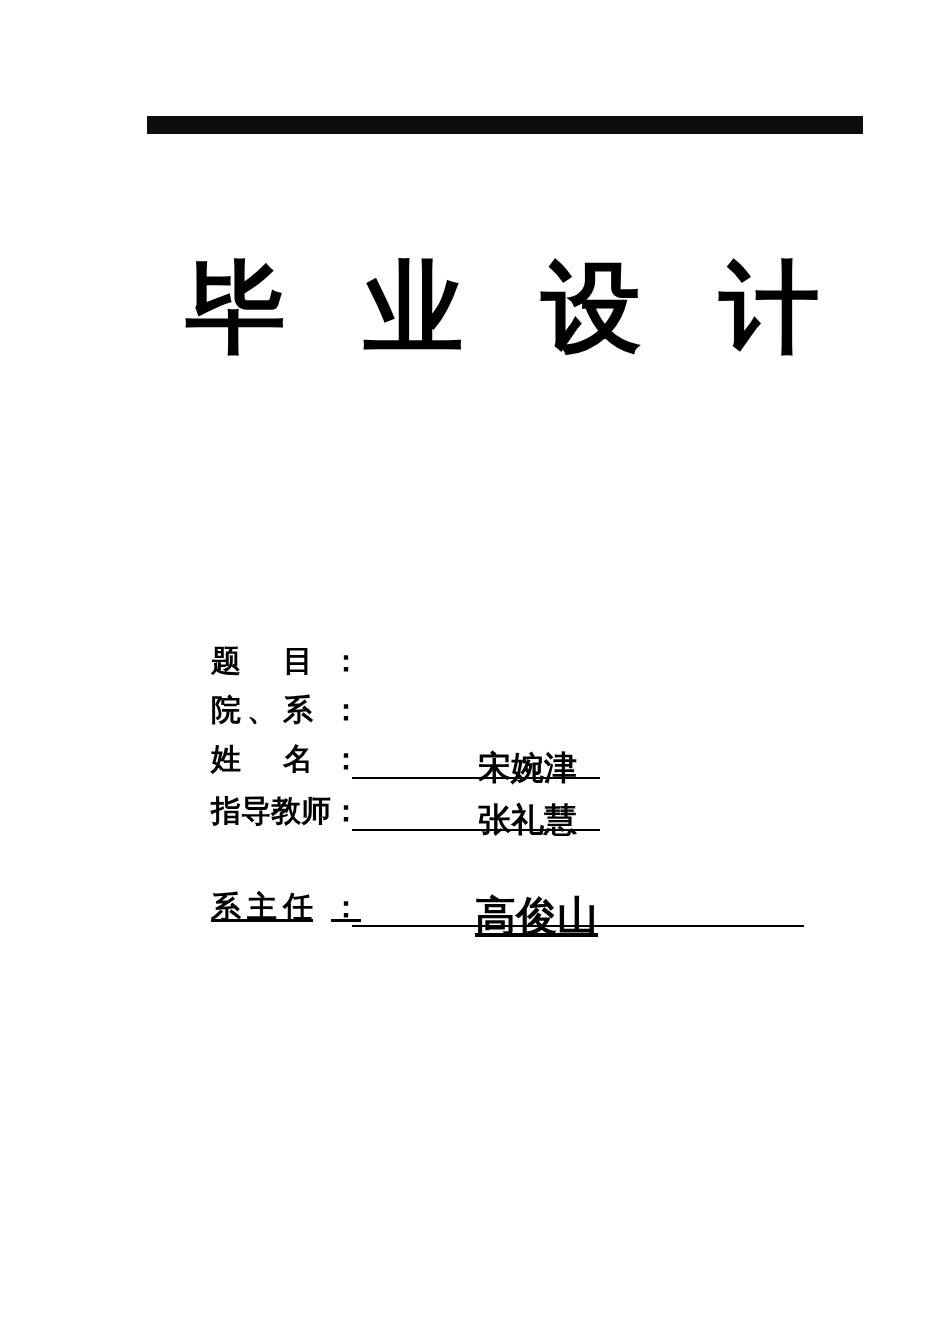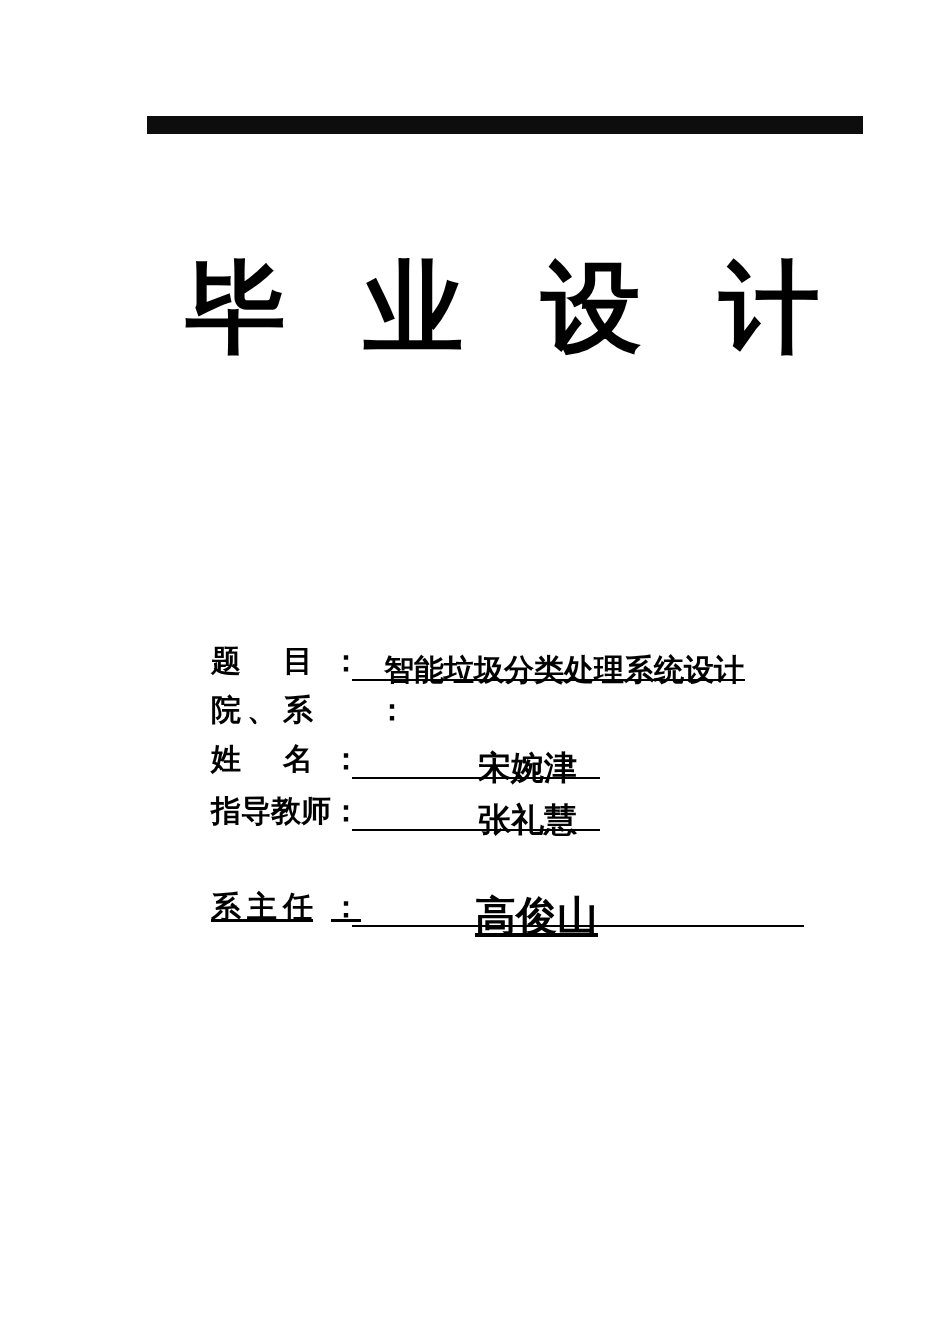--- a/index.html
+++ b/index.html
@@ -42,21 +42,21 @@
   .field-row {
     position: absolute;
     left: 175px;
     height: 38px;
     display: flex;
     align-items: flex-end;
     white-space: nowrap;
     justify-content: space-between;
   }
   .row-1 { top: 634px; }
-  .row-2 { top: 683px; gap: 46px; }
+  .row-2 { top: 683px; }
   .row-3 { top: 732px; }
   .row-4 { top: 784px; }
   .row-5 { top: 880px; text-decoration: underline; }
   .field-label {
     display: inline-block;
     width: 120px;
     font-size: 30px;
     font-weight: bold;
     line-height: 36px;
     text-align: justify;
@@ -106,21 +106,20 @@
 
 <div class="page">
 
   <div class="top-rule"></div>
 
   <div class="main-title">毕业设计</div>
 
   <div class="field-row row-1">
     <span class="field-label">题目</span>
     <span class="field-colon">：</span>
-    <span class="u-line u-1">智能垃圾分类处理系统设计</span>
   </div>
 
   <div class="field-row row-2">
     <span class="field-label">院、系</span>
     <span class="field-colon">：</span>
   </div>
 
   <div class="field-row row-3">
     <span class="field-label">姓名</span>
     <span class="field-colon">：</span>

